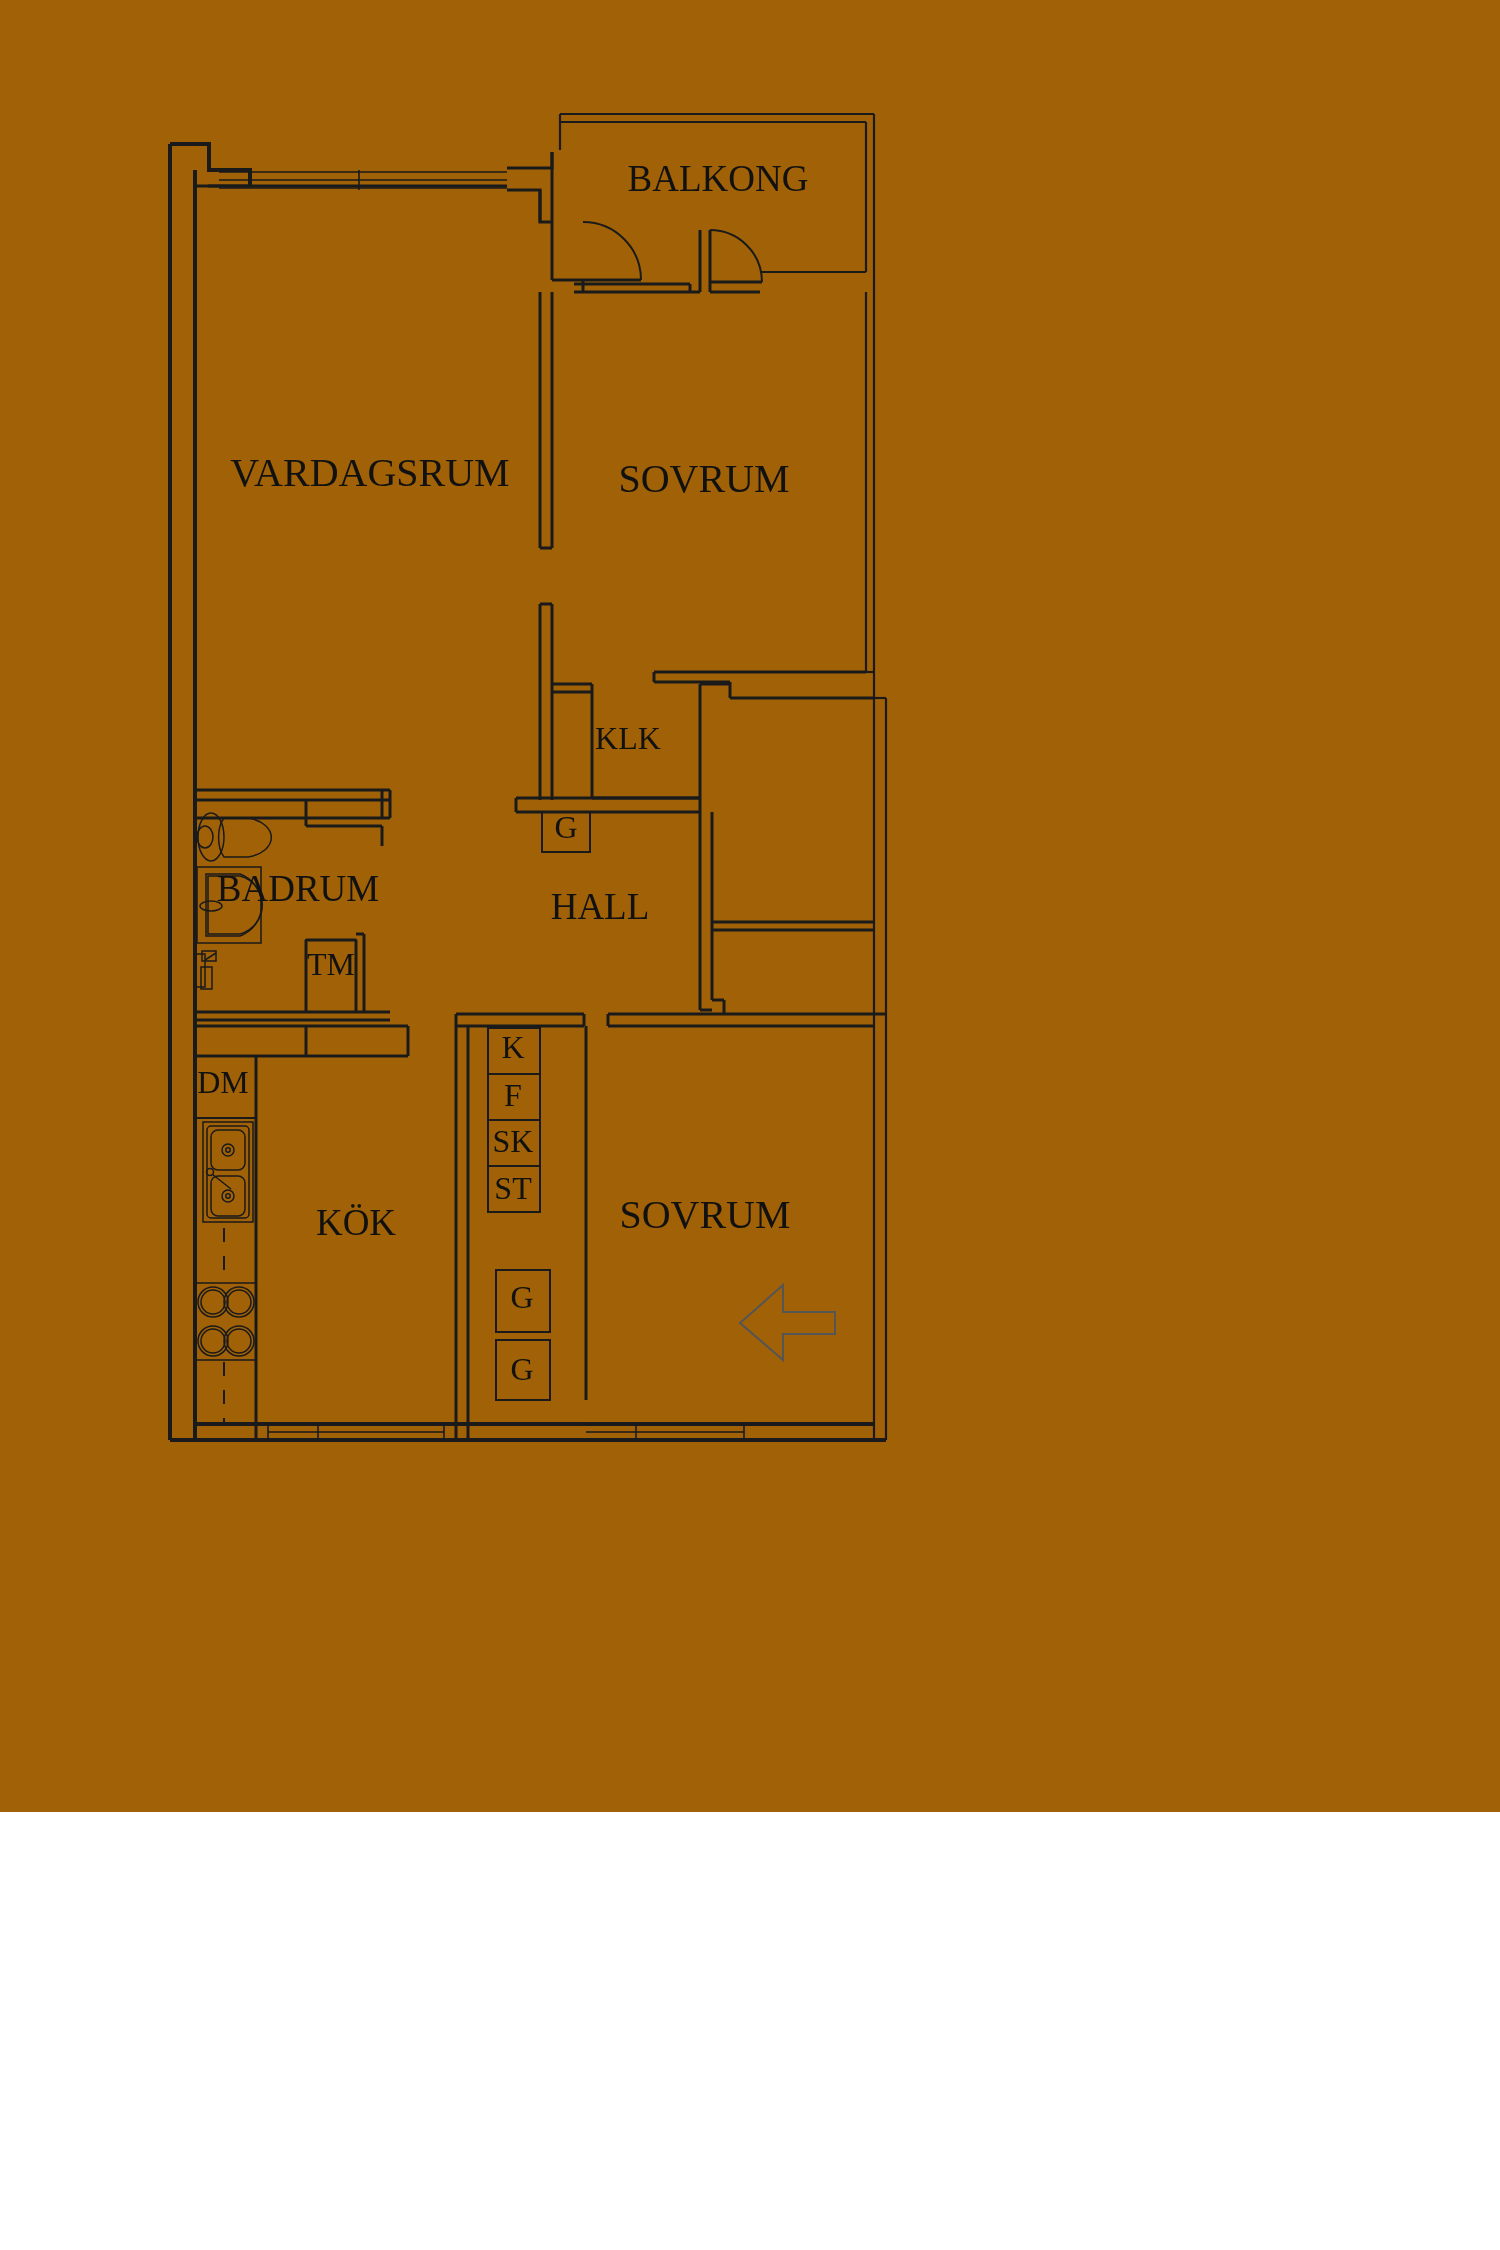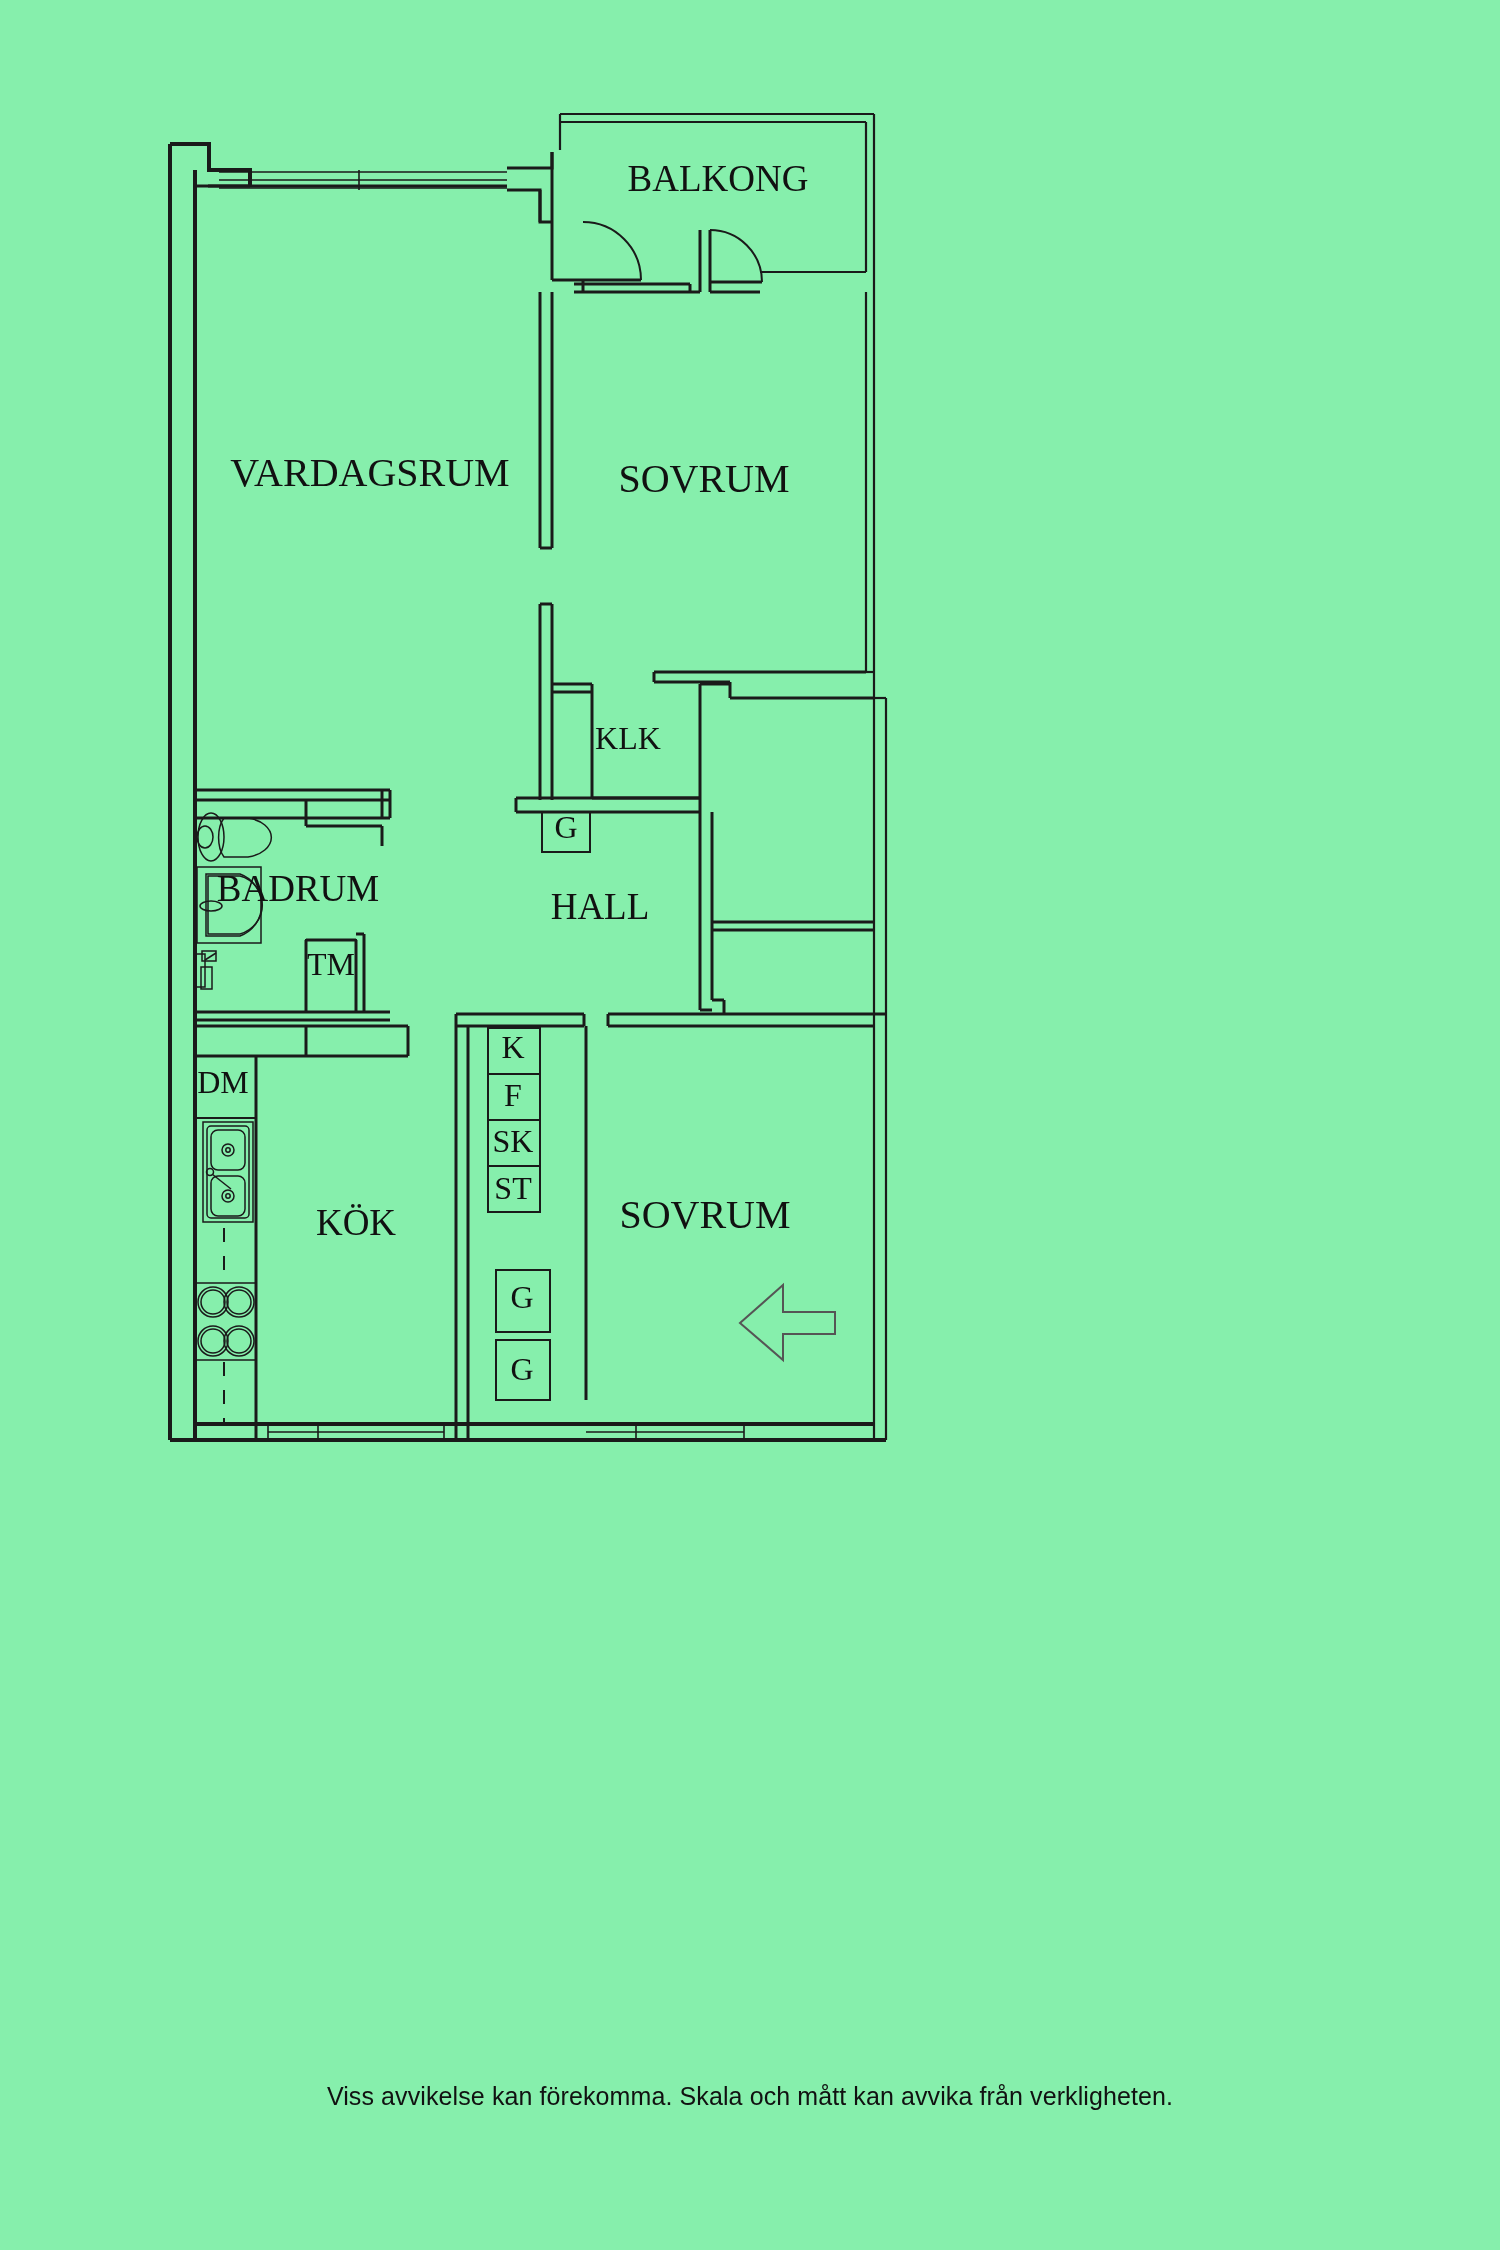--- a/index.html
+++ b/index.html
@@ -9,22 +9,22 @@
   }
   body {
     width: 1500px;
     height: 2250px;
     font-family: "Liberation Serif", serif;
     overflow: hidden;
   }
   #plan-root {
     position: relative;
     width: 1500px;
-    height: 2250px;
-    background: #86efac;
+    height: 1812px;
+    background: #a16207;
   }
   #floorplan-svg {
     position: absolute;
     top: 0;
     left: 0;
     width: 1500px;
     height: 2250px;
     display: block;
   }
   .room-label {
@@ -330,15 +330,14 @@
       <text class="room-label label-md" x="513" y="1051">K</text>
       <text class="room-label label-md" x="513" y="1099">F</text>
       <text class="room-label label-md" x="513" y="1145">SK</text>
       <text class="room-label label-md" x="513" y="1192">ST</text>
       <text class="room-label label-md" x="522" y="1301">G</text>
       <text class="room-label label-md" x="522" y="1373">G</text>
     </g>
 
   </svg>
 
-  <div id="caption">Viss avvikelse kan förekomma. Skala och mått kan avvika från verkligheten.</div>
 
 </div>
 
 </body></html>

